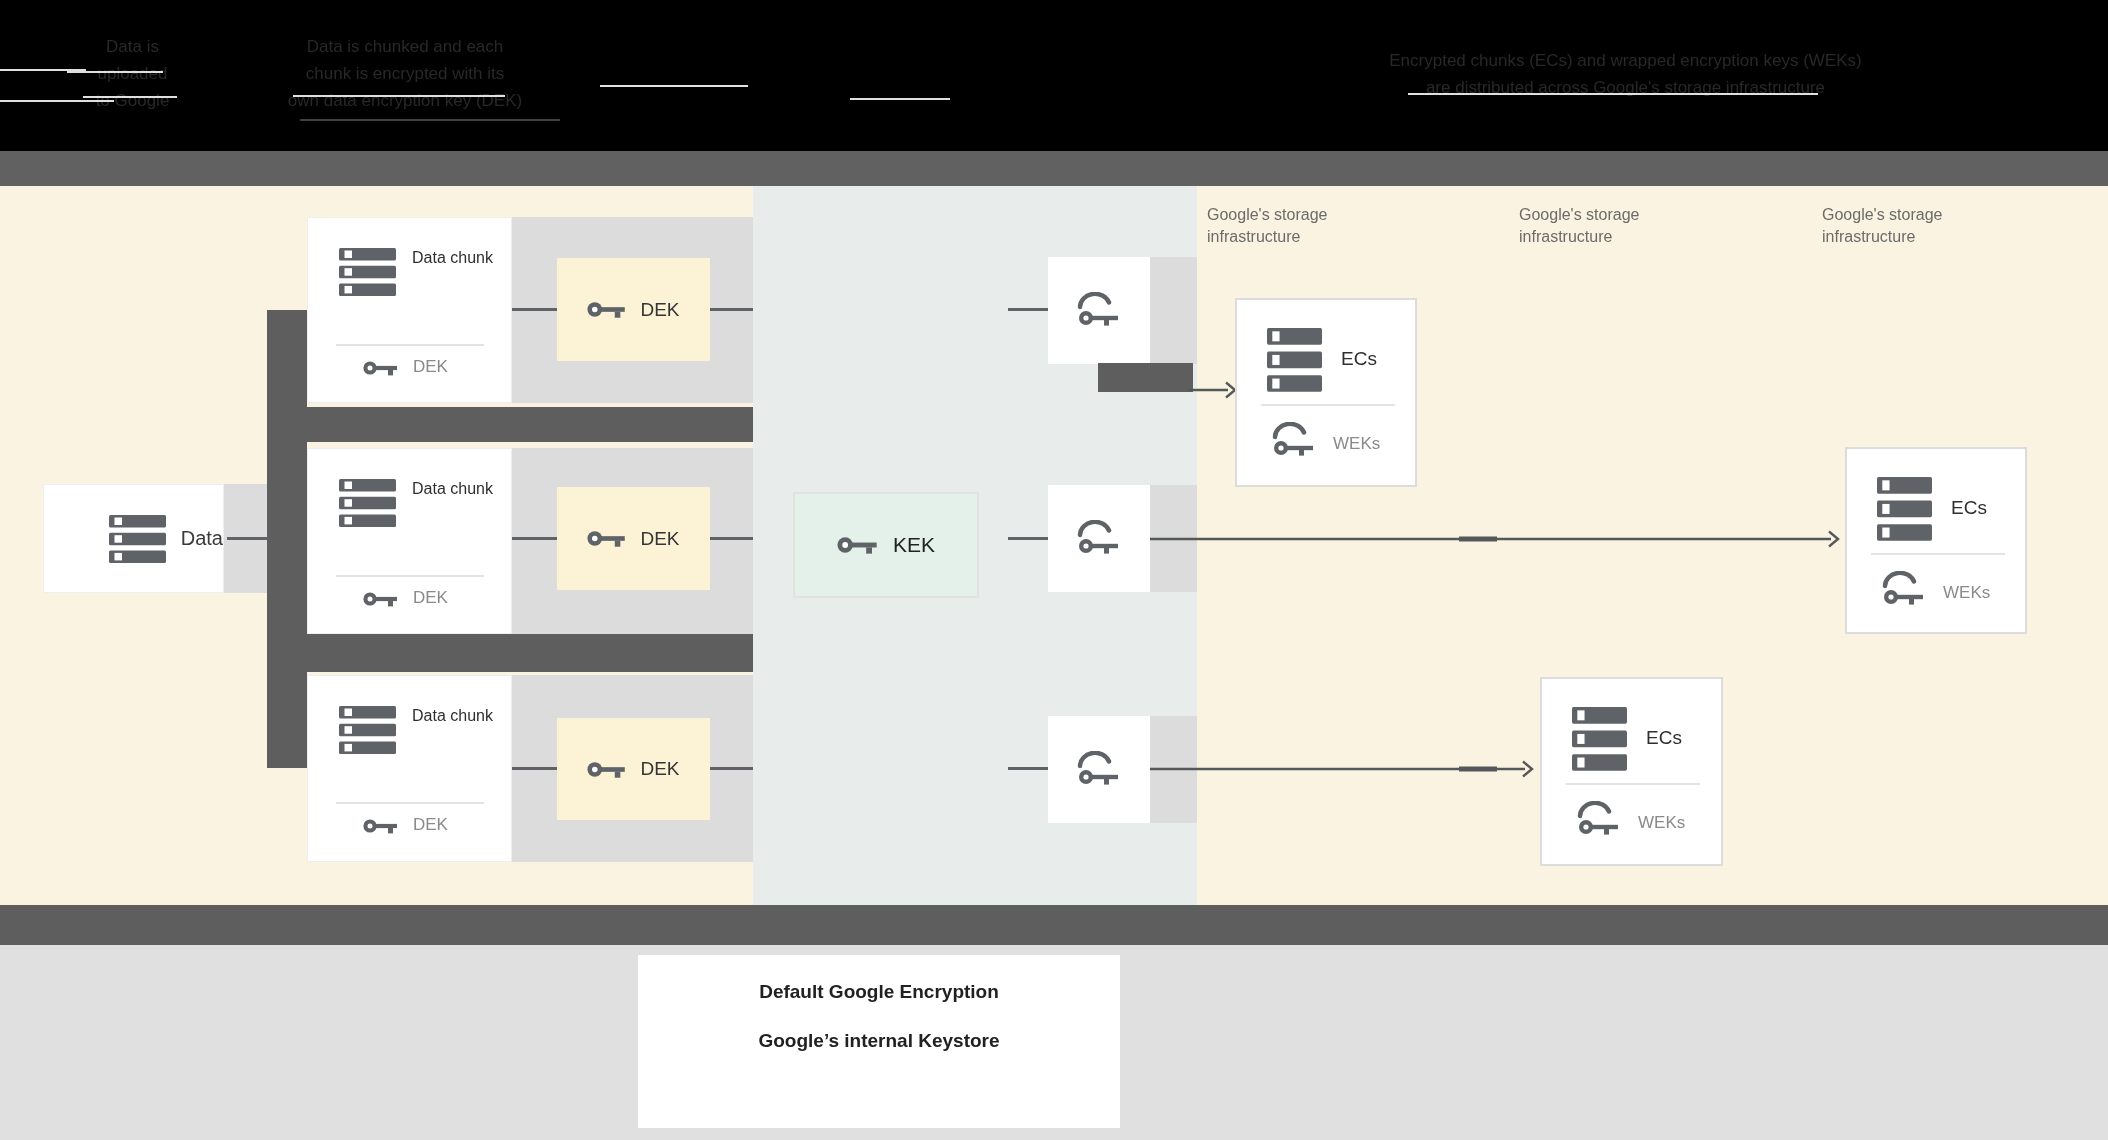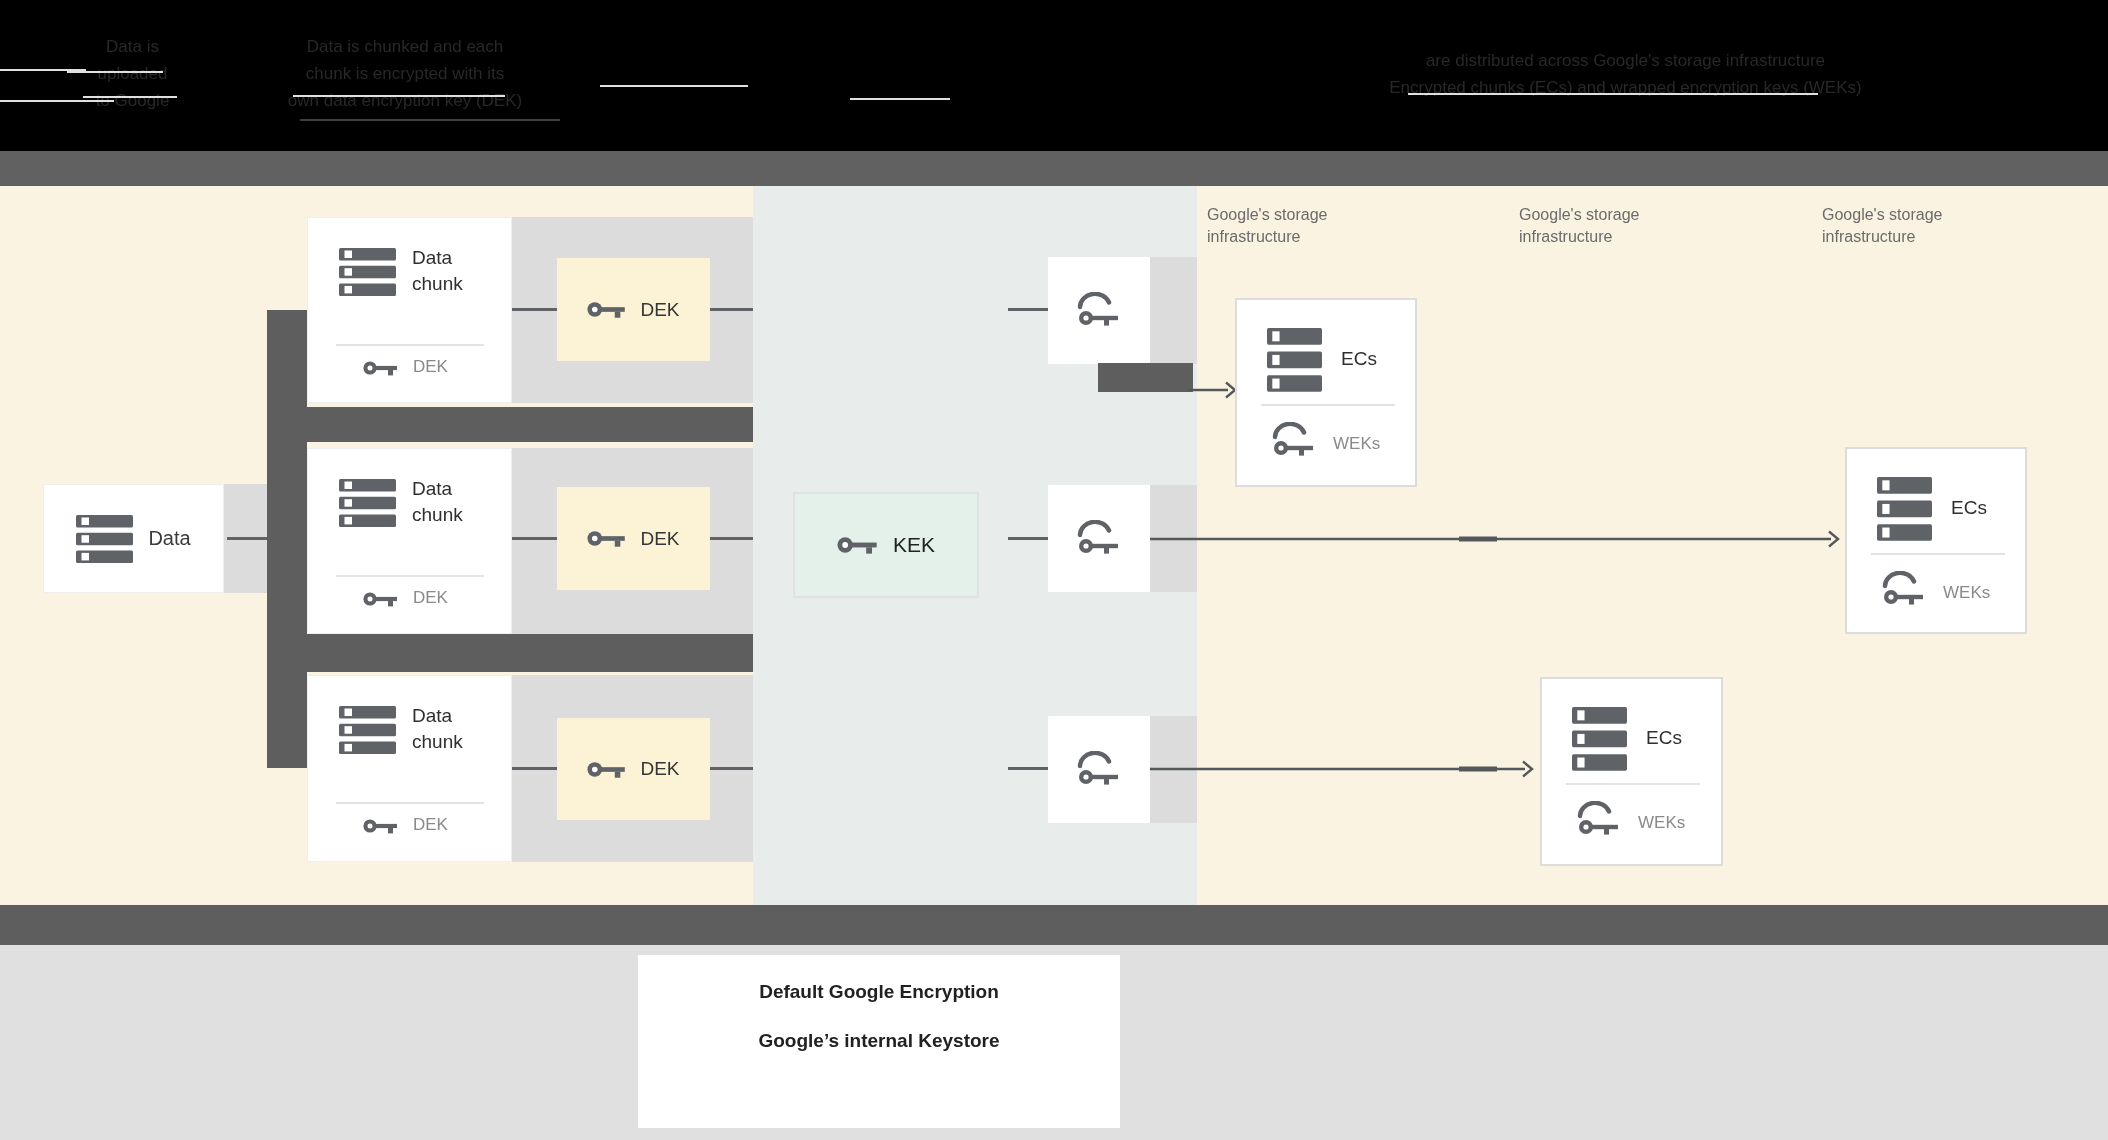--- a/index.html
+++ b/index.html
@@ -22,24 +22,24 @@
   .content-bg{left:0;top:186px;width:2108px;height:719px;background:#faf3e1;}
   .kek-lane{left:753px;top:186px;width:444px;height:719px;background:#e8eceb;}
   .storage-header{position:absolute;width:215px;color:#6b6b6b;font-size:16px;line-height:22px;}
   .dark{background:#5e5e5e;}
   .strip{background:#dcdcdc;}
   .trunk{left:267px;top:310px;width:40px;height:458px;}
   .hband1{left:267px;top:407px;width:486px;height:35px;}
   .hband2{left:267px;top:634px;width:486px;height:38px;}
   .mini-strip{left:224px;top:484px;width:43px;height:109px;}
   .whitebox{background:#ffffff;border:1px solid #eeeeee;}
-  .data-box{left:43px;top:484px;width:181px;height:109px;display:flex;align-items:center;justify-content:center;gap:15px;}
+  .data-box{left:43px;top:484px;width:181px;height:109px;display:flex;align-items:center;justify-content:flex-end;gap:15px;}
   .label-main{color:#3a3a3a;font-size:20px;}
   .chunk-box{width:205px;height:186px;}
-  .chunk-title{position:absolute;left:104px;top:27px;width:84px;color:#2f2f2f;font-size:19px;line-height:26px;}
+  .chunk-title{position:absolute;left:104px;top:27px;width:84px;color:#2f2f2f;font-size:16px;line-height:26px;}
   .chunk-divider{position:absolute;left:28px;top:126px;width:148px;height:2px;background:#e3e3e3;}
   .muted-label{color:#8a8a8a;font-size:17px;}
   .dek-box{background:#fcf2d6;display:flex;align-items:center;justify-content:center;gap:13px;width:153px;height:103px;}
   .dek-box .label-main{font-size:19px;color:#353535;}
   .kek-box{left:793px;top:492px;width:186px;height:106px;background:#e4f1ea;border:2px solid #e0e4e1;
     display:flex;align-items:center;justify-content:center;gap:14px;}
   .kek-box .label-main{font-size:21px;color:#222222;}
   .key-box{width:102px;height:107px;background:#ffffff;display:flex;align-items:center;justify-content:center;}
   .hline{position:absolute;height:3px;background:#5f6368;}
   .thick-bar{left:1098px;top:363px;width:95px;height:29px;}
@@ -63,22 +63,22 @@
       <span style="display:block">Data is</span>
       <span style="display:block">uploaded</span>
       <span style="display:block">to Google</span>
     </div>
     <div class="step" style="left:250px;top:33px;width:310px;">
       <span style="display:block">Data is chunked and each</span>
       <span style="display:block">chunk is encrypted with its</span>
       <span style="display:block">own data encryption key (DEK)</span>
     </div>
     <div class="step" style="left:1308px;top:47px;width:635px;">
+      <span style="display:block">Encrypted chunks (ECs) and wrapped encryption keys (WEKs)</span>
       <span style="display:block">are distributed across Google's storage infrastructure</span>
-      <span style="display:block">Encrypted chunks (ECs) and wrapped encryption keys (WEKs)</span>
     </div>
 
     <div class="artifact" style="left:0;top:69px;width:86px;"></div>
     <div class="artifact" style="left:67px;top:71px;width:96px;"></div>
     <div class="artifact" style="left:0;top:100px;width:114px;"></div>
     <div class="artifact" style="left:83px;top:96px;width:94px;"></div>
     <div class="artifact" style="left:293px;top:95px;width:212px;"></div>
     <div class="artifact gray" style="left:300px;top:119px;width:260px;"></div>
     <div class="artifact" style="left:600px;top:85px;width:148px;"></div>
     <div class="artifact" style="left:850px;top:98px;width:100px;"></div>

